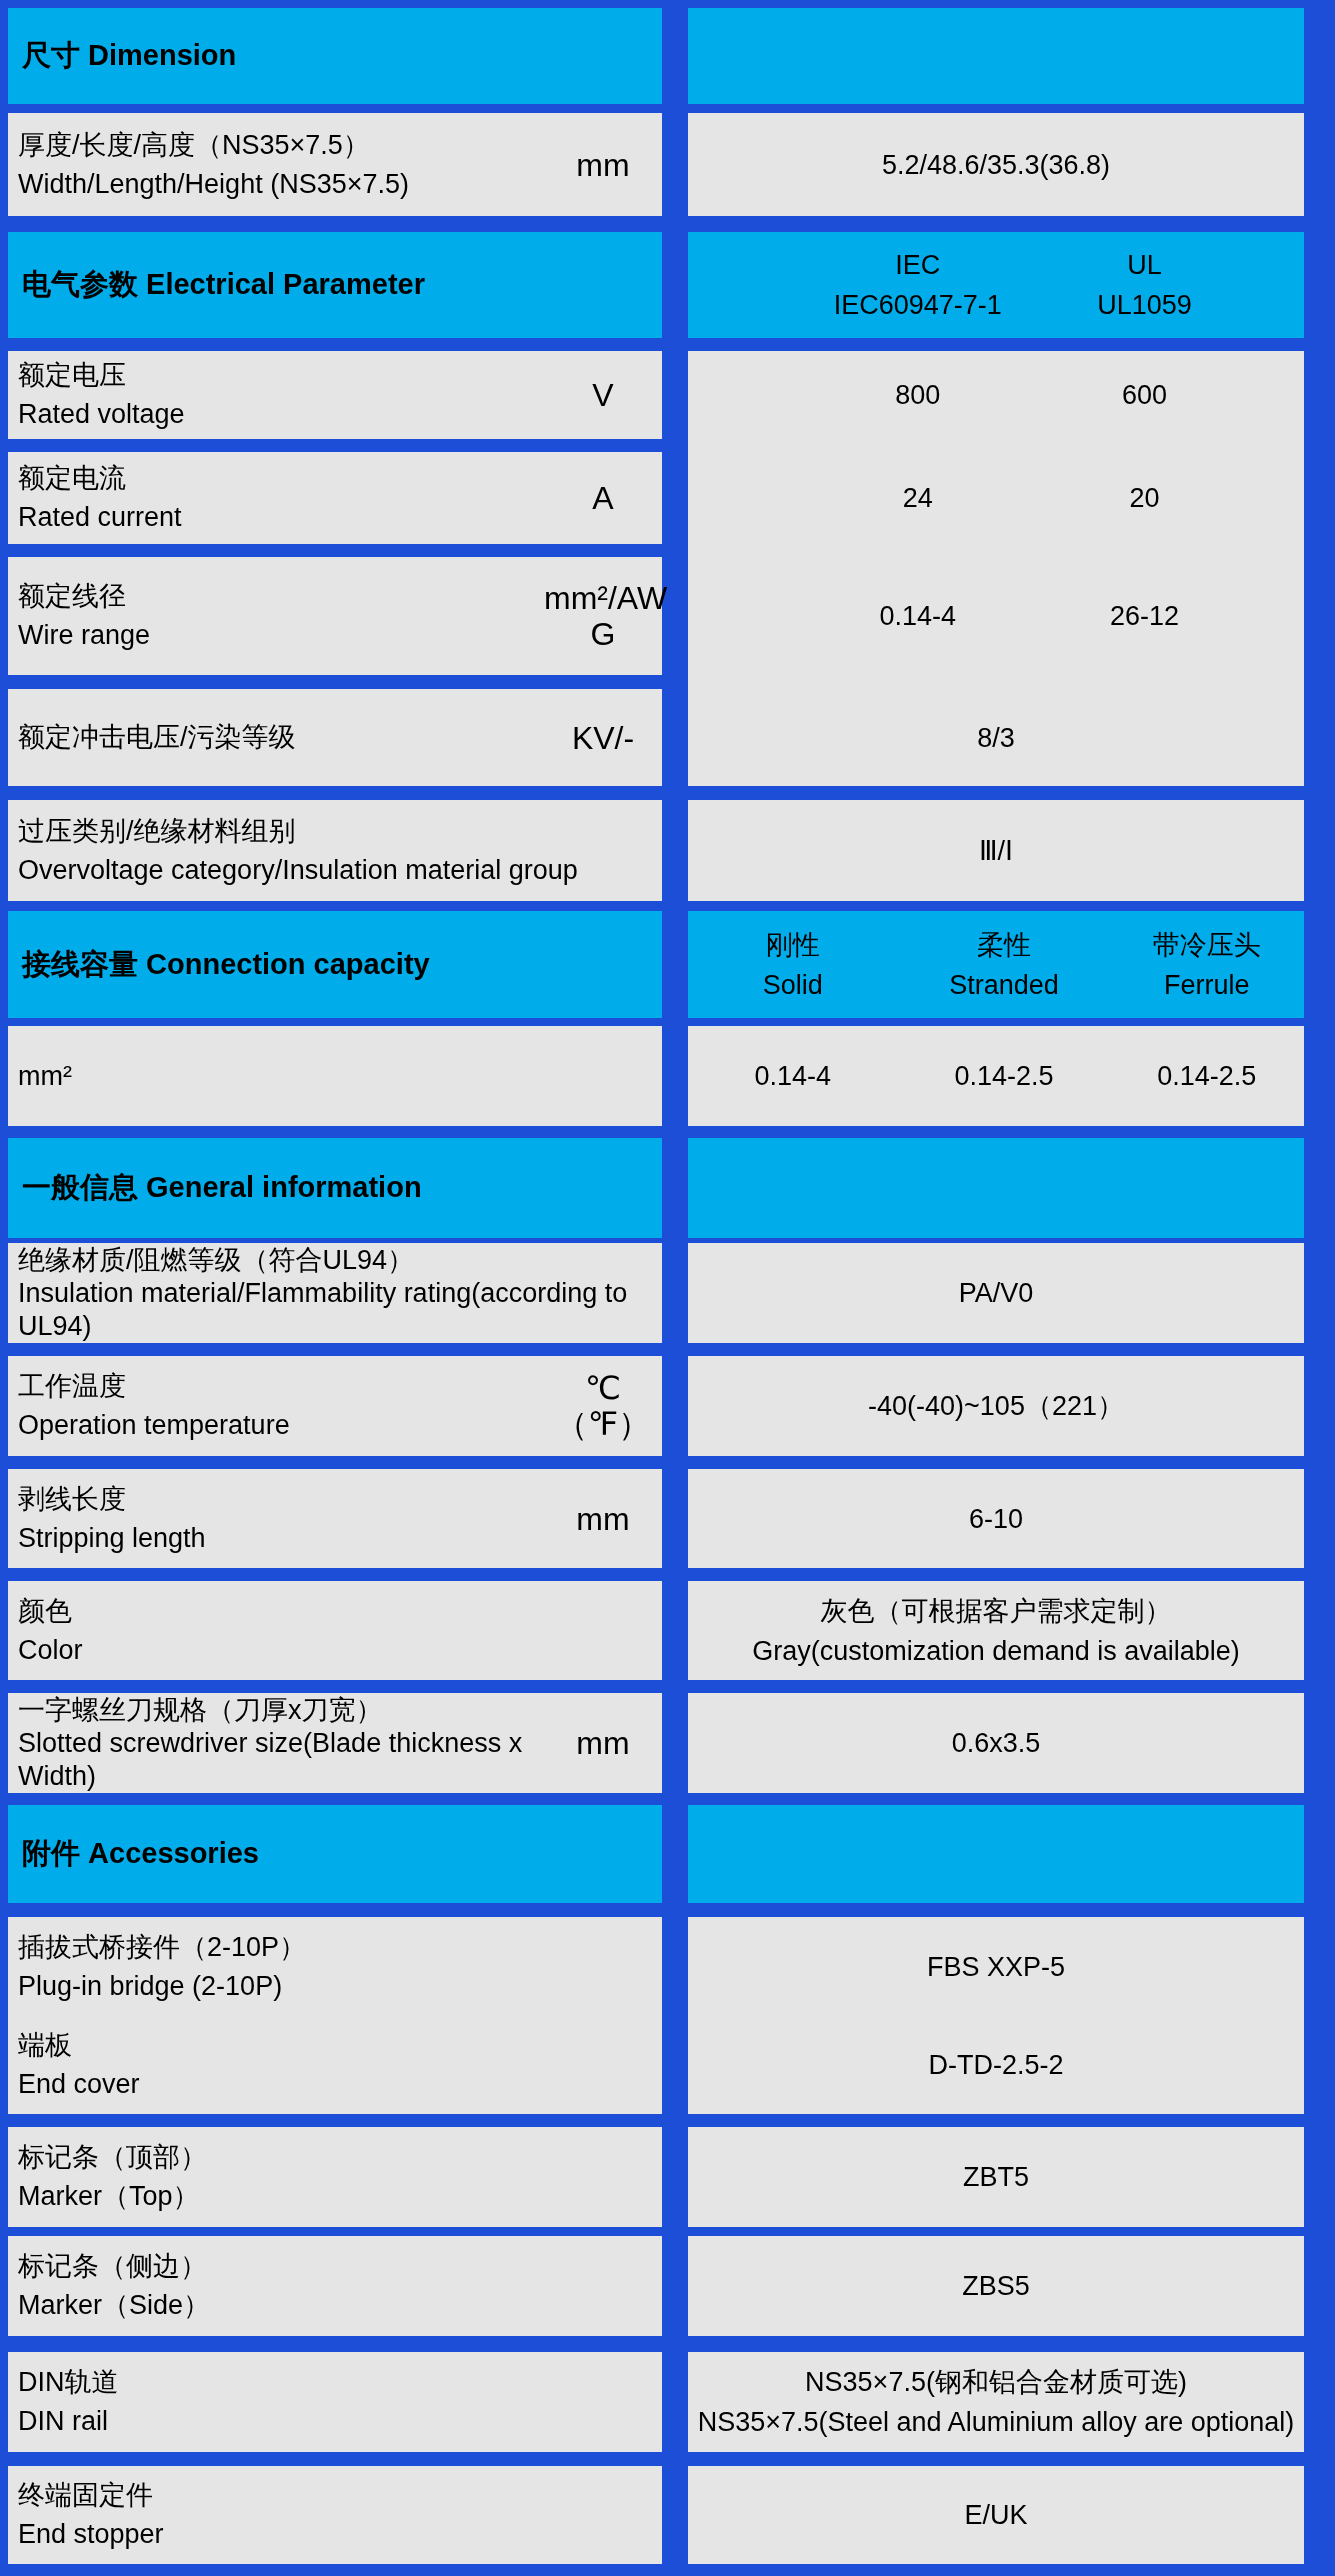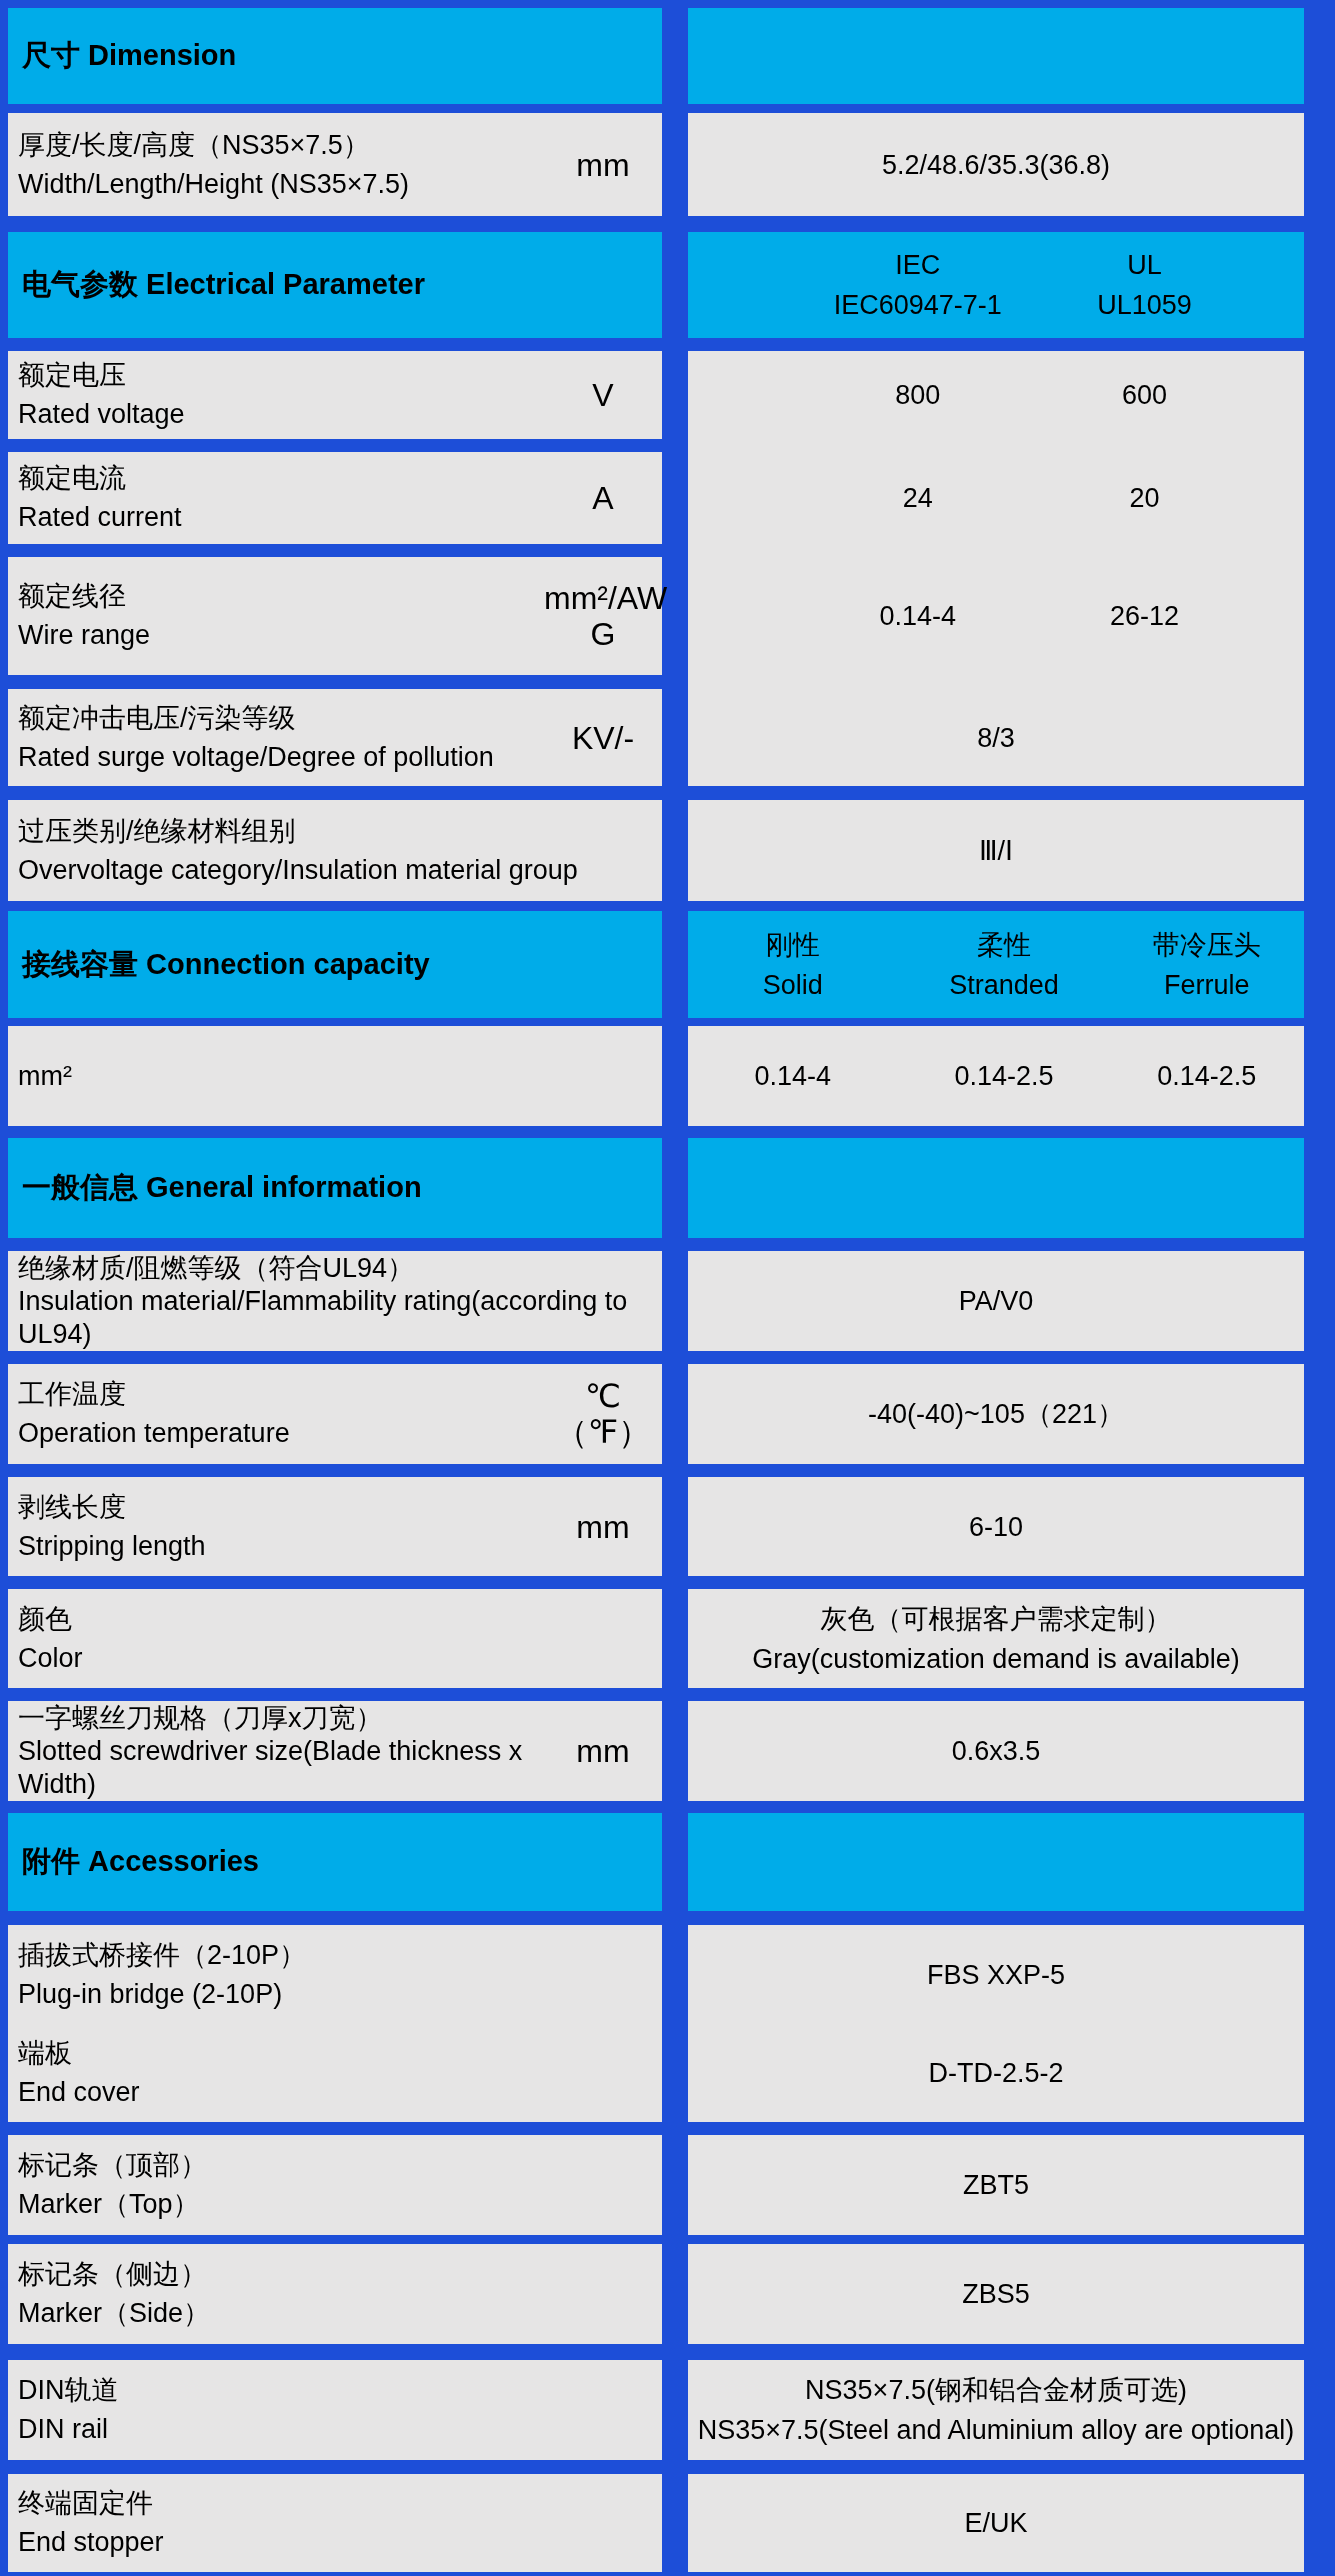--- a/index.html
+++ b/index.html
@@ -105,21 +105,20 @@
     <div class="cell right gray bridge" style="height:118px;--g:13px">
       <span class="pos c1">0.14-4</span>
       <span class="pos c2">26-12</span>
     </div>
   </div>
 
   <div class="trow" style="margin-top:14px">
     <div class="cell left gray labelcell" style="height:97px">
       <div class="label">
         <div>额定冲击电压/污染等级</div>
-        <div>Rated surge voltage/Degree of pollution</div>
       </div>
       <div class="unit">KV/-</div>
     </div>
     <div class="cell right gray bridge" style="height:97px;--g:14px">
       <div class="vcenter">8/3</div>
     </div>
   </div>
 
   <div class="trow" style="margin-top:14px">
     <div class="cell left gray labelcell" style="height:101px">
@@ -166,21 +165,21 @@
     </div>
   </div>
 
   <div class="trow" style="margin-top:12px">
     <div class="cell left blue" style="height:100px">
       <span class="htitle">一般信息 General information</span>
     </div>
     <div class="cell right blue" style="height:100px"></div>
   </div>
 
-  <div class="trow" style="margin-top:13px">
+  <div class="trow" style="margin-top:5px">
     <div class="cell left gray labelcell" style="height:100px">
       <div class="label" style="line-height:33px">
         <div>绝缘材质/阻燃等级（符合UL94）</div>
         <div>Insulation material/Flammability rating(according to UL94)</div>
       </div>
     </div>
     <div class="cell right gray" style="height:100px">
       <div class="vcenter">PA/V0</div>
     </div>
   </div>

